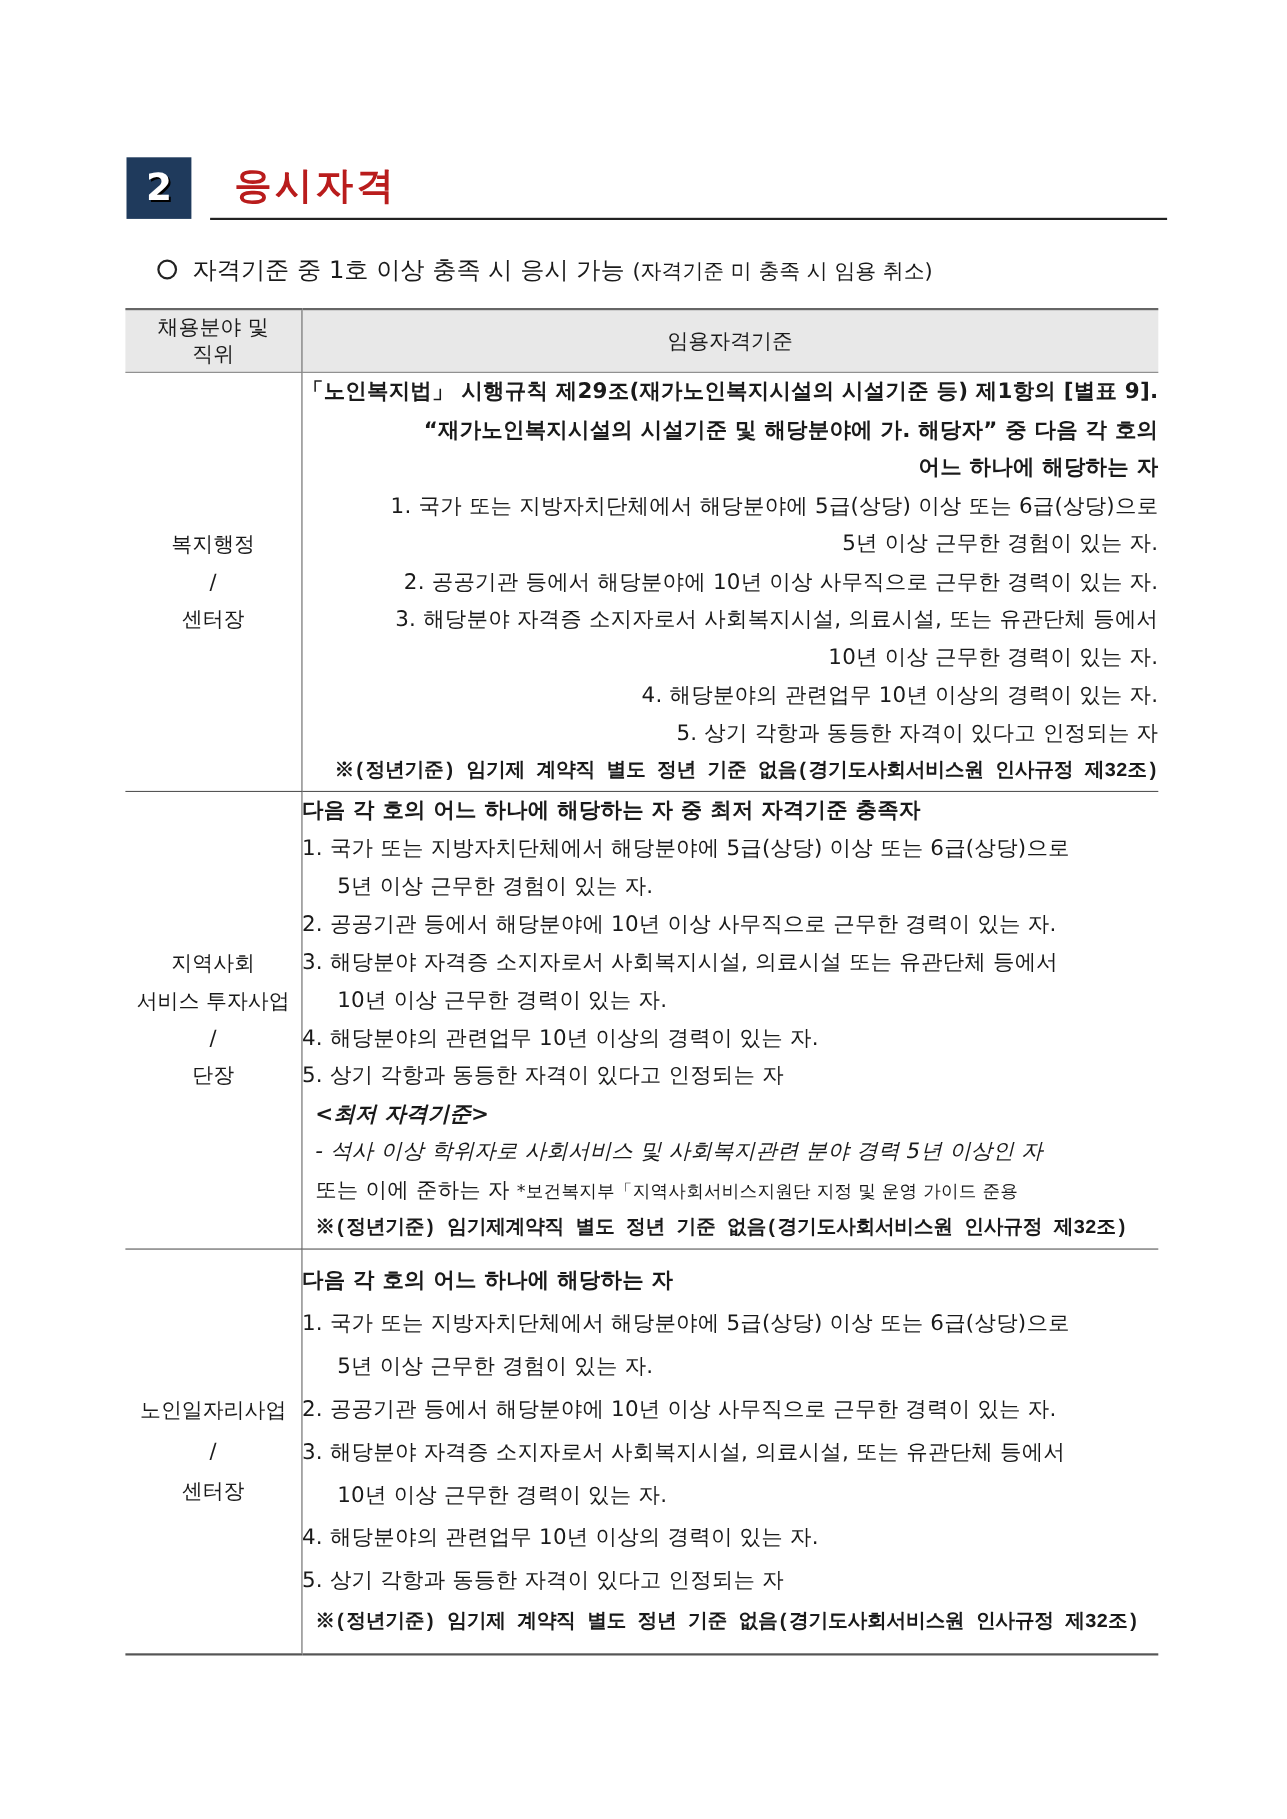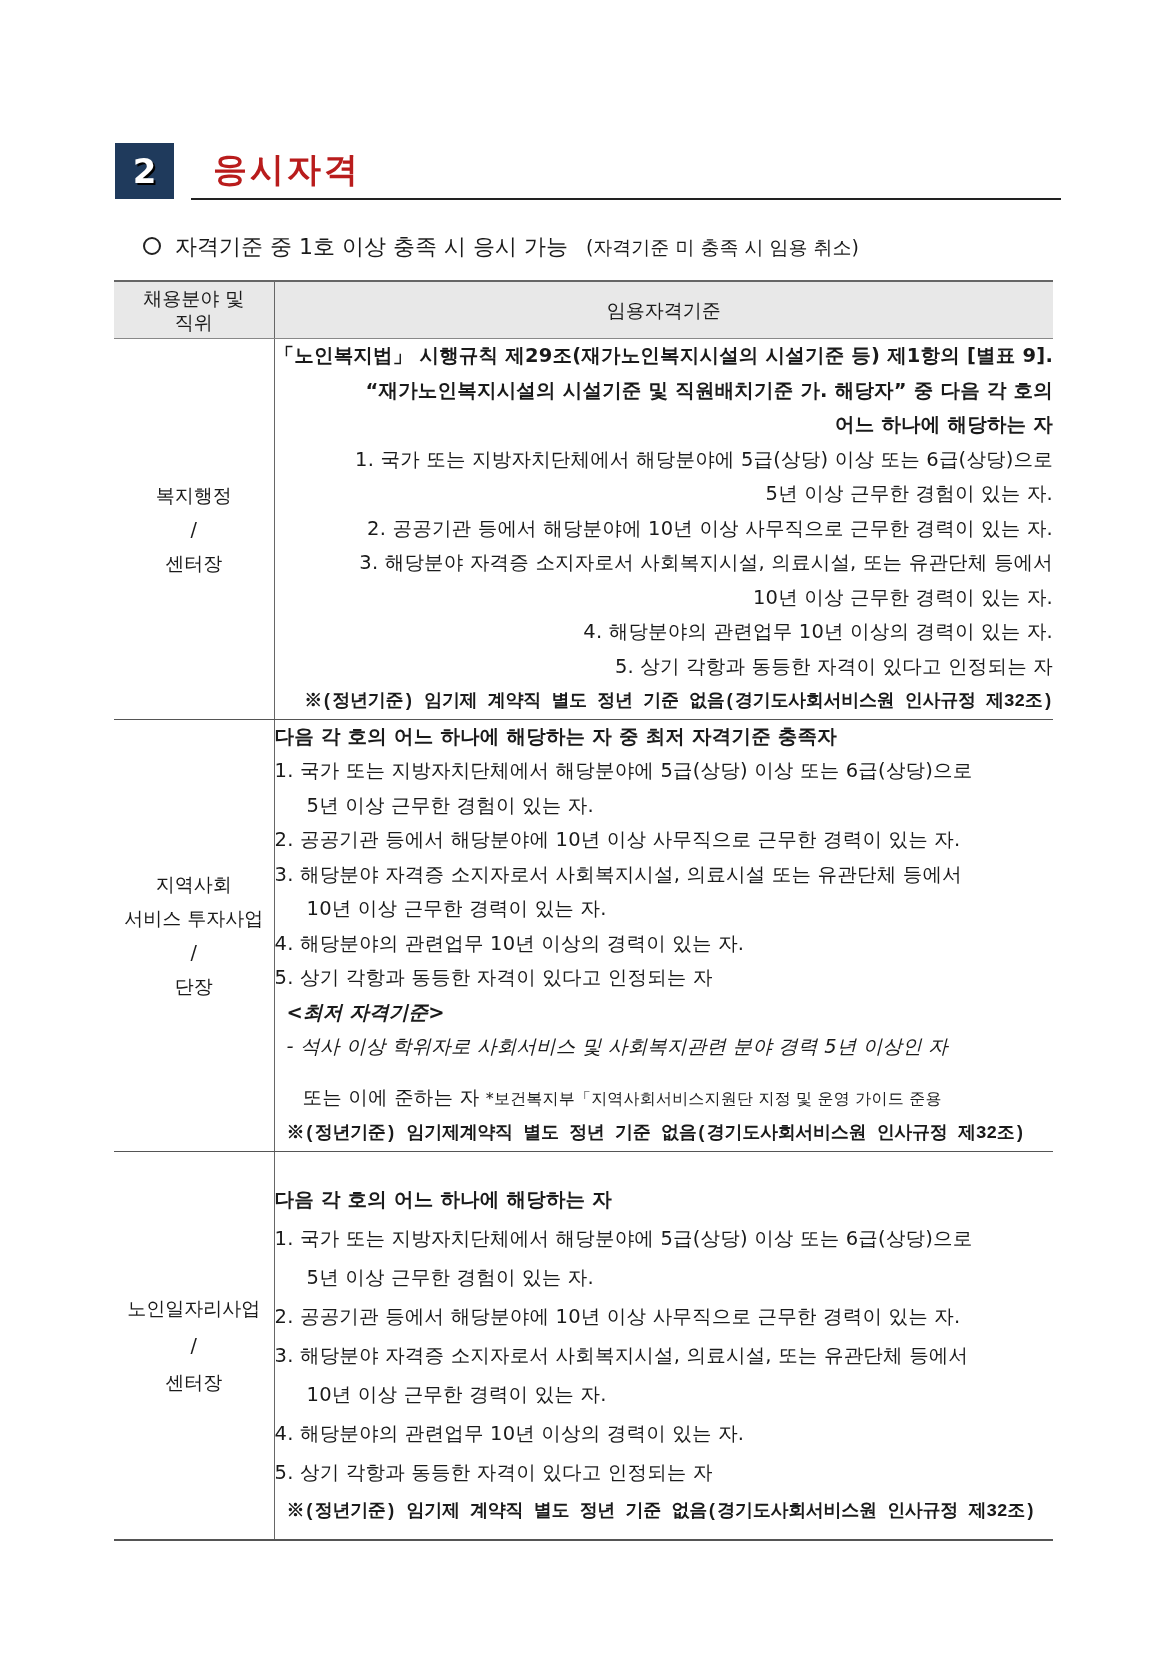--- a/index.html
+++ b/index.html
@@ -67,21 +67,20 @@
     display: inline-block;
     width: 14px;
     height: 14px;
     border: 2.5px solid #222;
     border-radius: 50%;
     margin-right: 14px;
     vertical-align: -1px;
   }
   .bullet-line .note {
     font-size: 19px;
-    margin-left: 11px;
   }
   table.qual {
     position: absolute;
     left: 114px;
     top: 280px;
     width: 939px;
     border-collapse: collapse;
     font-size: 19px;
   }
   table.qual th {
@@ -133,38 +132,37 @@
     font-weight: bold;
   }
   .crit .indent {
     padding-left: 32px;
   }
   .crit .sub {
     padding-left: 12px;
     font-style: italic;
   }
   .crit .subind {
-    padding-left: 28px;
-    margin-top: 16px;
+    padding-left: 12px;
   }
   .crit .small {
     font-size: 16px;
   }
   .crit .footnote {
     font-weight: bold;
     font-size: 18px;
     padding-left: 12px;
     letter-spacing: -0.3px;
     font-family: Liberation Mono, monospace;
   }
   .r1 .line { line-height: 34.5px; text-align: right; }
   .r2 .line { line-height: 34.5px; }
   .r3 .line { line-height: 39px; }
   .r1 .crit { padding-top: 0; padding-bottom: 0; }
-  .r3 .crit { padding-top: 28px; padding-bottom: 8px; }
+  .r3 .crit { padding-top: 8px; padding-bottom: 8px; }
 </style>
 </head>
 <body>
 
 <div class="section-head">
   <div class="badge">2</div>
   <div class="section-title">응시자격</div>
   <div class="section-rule"></div>
 </div>
 
@@ -186,21 +184,21 @@
   <tbody>
 
     <tr class="row r1">
       <td class="pos">
         <div>복지행정</div>
         <div>/</div>
         <div>센터장</div>
       </td>
       <td class="crit">
         <div class="line bold">「노인복지법」 시행규칙 제29조(재가노인복지시설의 시설기준 등) 제1항의 [별표 9].</div>
-        <div class="line bold">“재가노인복지시설의 시설기준 및 직원배치기준 가. 해당자” 중 다음 각 호의</div>
+        <div class="line bold">“재가노인복지시설의 시설기준 및 해당분야에 가. 해당자” 중 다음 각 호의</div>
         <div class="line bold">어느 하나에 해당하는 자</div>
         <div class="line">1. 국가 또는 지방자치단체에서 해당분야에 5급(상당) 이상 또는 6급(상당)으로</div>
         <div class="line indent">5년 이상 근무한 경험이 있는 자.</div>
         <div class="line">2. 공공기관 등에서 해당분야에 10년 이상 사무직으로 근무한 경력이 있는 자.</div>
         <div class="line">3. 해당분야 자격증 소지자로서 사회복지시설, 의료시설, 또는 유관단체 등에서</div>
         <div class="line indent">10년 이상 근무한 경력이 있는 자.</div>
         <div class="line">4. 해당분야의 관련업무 10년 이상의 경력이 있는 자.</div>
         <div class="line">5. 상기 각항과 동등한 자격이 있다고 인정되는 자</div>
         <div class="line footnote">※(정년기준) 임기제 계약직 별도 정년 기준 없음(경기도사회서비스원 인사규정 제32조)</div>
       </td>

